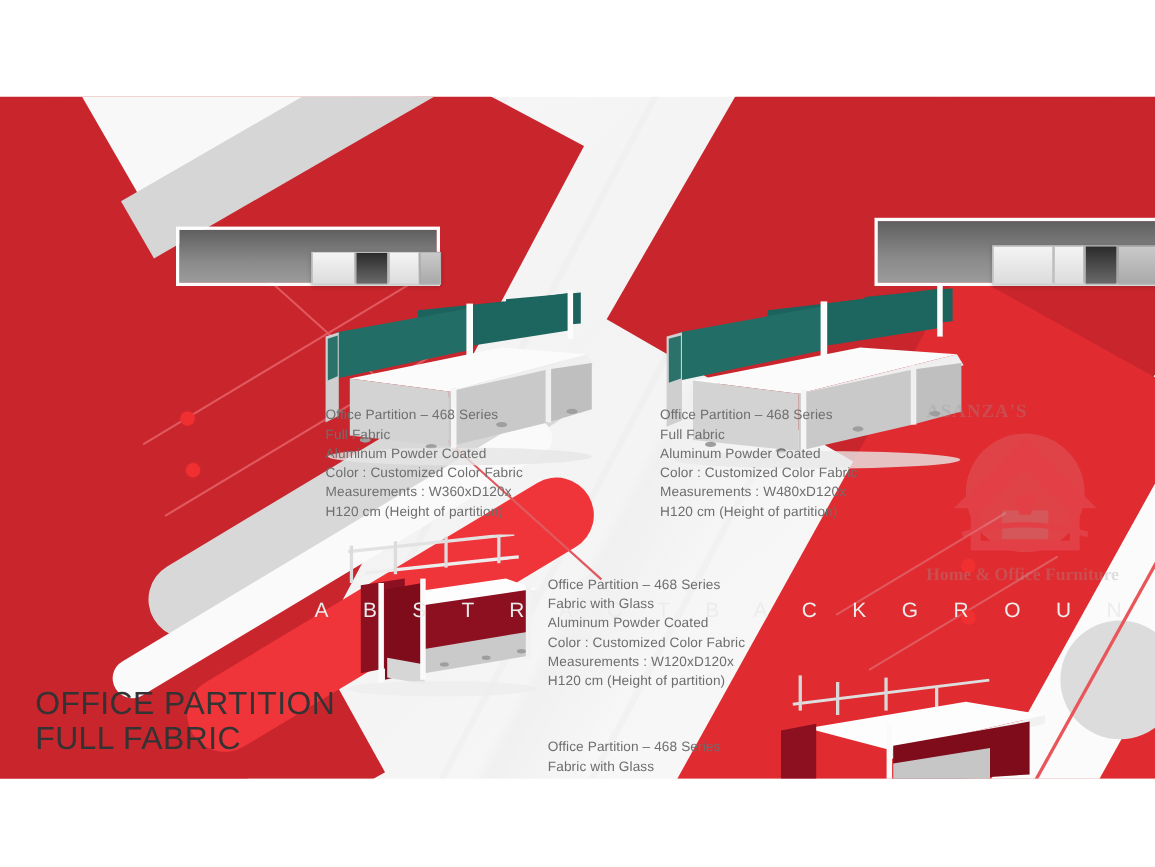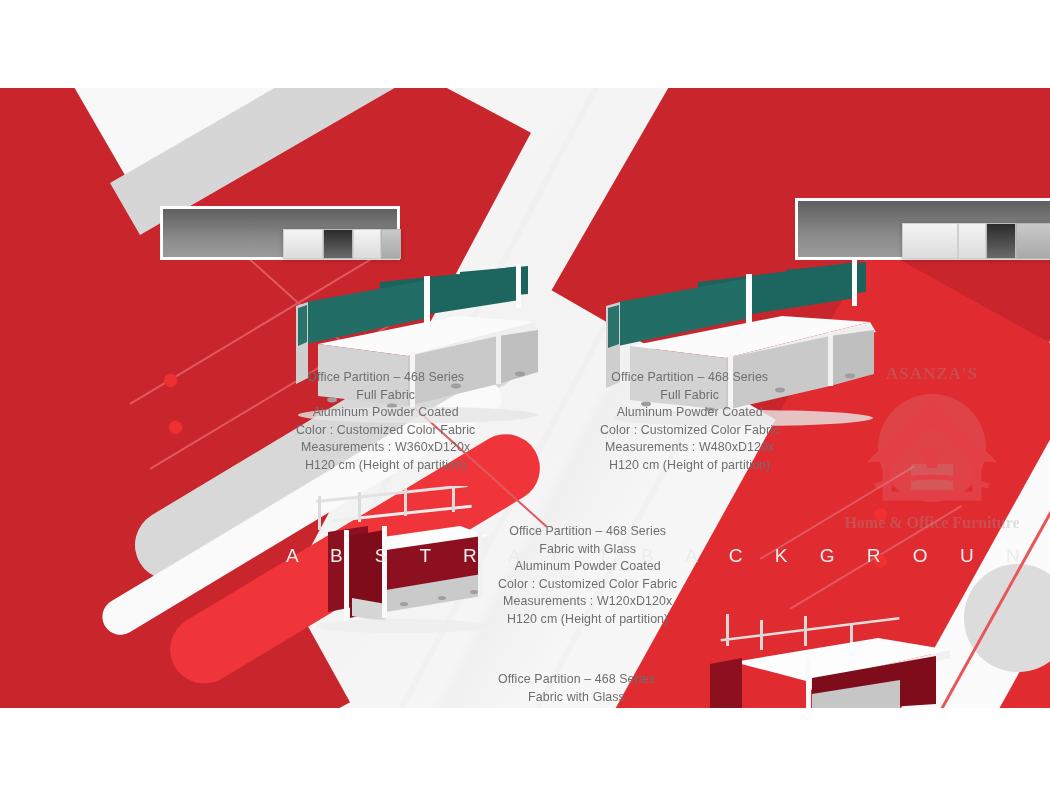--- a/index.html
+++ b/index.html
@@ -126,21 +126,21 @@
   
   .spec{
     position:absolute;
     color:#6e6e6e;
     font-size:12.4px;
     line-height:1.42;
     font-family:"Liberation Sans", sans-serif;
     letter-spacing:.1px;
     white-space:pre-line;
   }
-  .spec .ln{ display:block;text-align:center; }
+  .spec .ln{ display:block; }
 
   .headline{
     position:absolute;
     color:#333333;
     font-size:29px;
     line-height:1.12;
     letter-spacing:.4px;
     font-family:"Liberation Sans", sans-serif;
     font-weight:400;
   }
@@ -148,21 +148,21 @@
 
   .abstract-bg-text{
     position:absolute; left:286px; top:457px;
     font-size:19px; letter-spacing:13.5px; color:#ececec;
     font-family:"Liberation Sans", sans-serif; white-space:nowrap;
   }
 
   
   #watermark{
     position:absolute; left:842px; top:276px; width:180px; height:172px;
-    opacity:.30; pointer-events:none; text-align:center;
+    opacity:.30; pointer-events:none; text-align:left;
   }
   #watermark .wm-title{
     font-size:17px; font-weight:bold; letter-spacing:1px; color:#9a9a9a;
     font-family:"Liberation Serif", serif;
   }
   #watermark .wm-sub{
     position:absolute; left:0; right:0; bottom:4px;
     font-size:16px; font-weight:bold; color:#9e9e9e;
     font-family:"Liberation Serif", serif;
   }
@@ -338,20 +338,22 @@
     </svg>
   </div>
 
   <div class="abstract-bg-text">A B S T R A C T   B A C K G R O U N D</div>
 
   <div class="spec" id="spec-topleft" style="left:296px; top:281px;"><span class="ln">Office Partition – 468 Series</span><span class="ln">Full Fabric</span><span class="ln">Aluminum Powder Coated</span><span class="ln">Color : Customized Color Fabric</span><span class="ln">Measurements : W360xD120x</span><span class="ln">H120 cm (Height of partition)</span></div>
   <div class="spec" id="spec-topright" style="left:600px; top:281px;"><span class="ln">Office Partition – 468 Series</span><span class="ln">Full Fabric</span><span class="ln">Aluminum Powder Coated</span><span class="ln">Color : Customized Color Fabric</span><span class="ln">Measurements : W480xD120x</span><span class="ln">H120 cm (Height of partition)</span></div>
   <div class="spec" id="spec-midright" style="left:498px; top:435px;"><span class="ln">Office Partition – 468 Series</span><span class="ln">Fabric with Glass</span><span class="ln">Aluminum Powder Coated</span><span class="ln">Color : Customized Color Fabric</span><span class="ln">Measurements : W120xD120x</span><span class="ln">H120 cm (Height of partition)</span></div>
   <div class="spec" id="spec-bottomright" style="left:498px; top:583px;"><span class="ln">Office Partition – 468 Series</span><span class="ln">Fabric with Glass</span></div>
 
+  <div class="headline" id="headline-1" style="white-space:pre-line;">OFFICE PARTITION
+FULL FABRIC</div>
 
   <div id="watermark">
     <div class="wm-title">ASANZA'S</div>
     <div class="wm-mark">
       <svg width="150" height="120" viewBox="0 0 150 120">
         <circle cx="75" cy="58" r="54" fill="#d9d9d9" opacity=".45"></circle>
         <path d="M75 8 L140 72 L122 72 L75 26 L28 72 L10 72 Z" fill="#e8737a"></path>
         <path d="M75 30 L120 74 L120 106 L30 106 L30 74 Z" fill="none" stroke="#e8737a" stroke-width="9"></path>
         <rect x="54" y="74" width="42" height="26" fill="#bdbdbd"></rect>
         <path d="M64 60 L86 60 L80 78 L70 78 Z" fill="#e8737a"></path>

